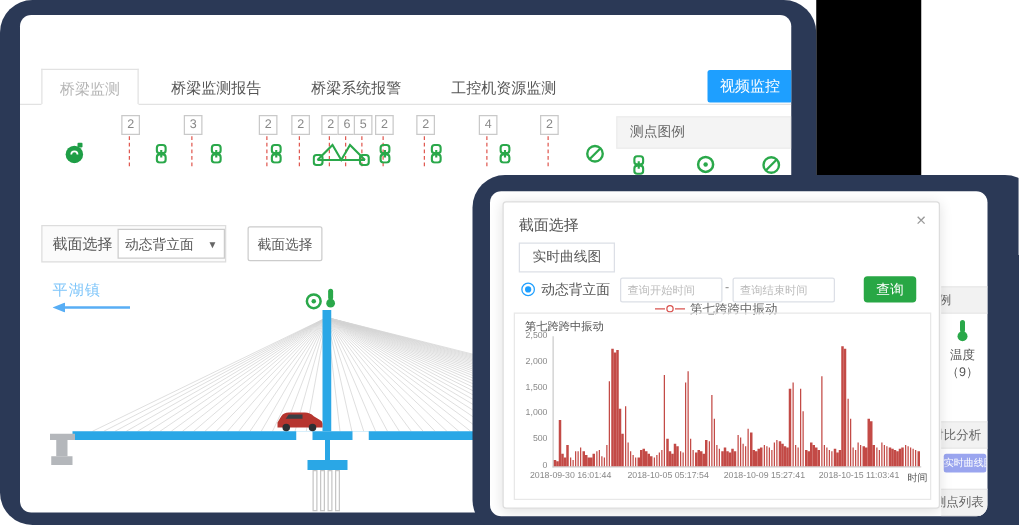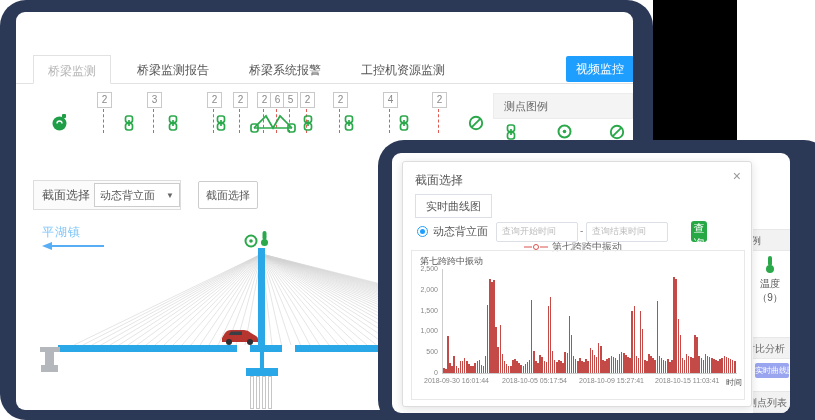--- a/index.html
+++ b/index.html
@@ -41,24 +41,24 @@
   
   .modal{position:absolute;left:10px;top:8px;width:350px;height:246px;background:#fff;border:1px solid #ddd;border-radius:3px;box-shadow:0 2px 10px rgba(0,0,0,.12);box-sizing:border-box;}
   .m-title{position:absolute;left:12px;top:10px;font-size:12px;color:#555;}
   .m-close{position:absolute;right:10px;top:7px;font-size:14px;color:#999;cursor:pointer;line-height:14px;}
   #m-tabs{position:absolute;left:12px;top:32px;display:flex;}
   .mtab{height:22px;line-height:22px;padding:0 10px;font-size:11px;border:1px solid #dcdfe6;color:#595959;background:#fff;cursor:pointer;}
   .mtab.act{background:#1e9fff;border-color:#1e9fff;color:#fff;}
   .radio-ring{position:absolute;left:14px;top:64px;width:9px;height:9px;border:1px solid #1e9fff;border-radius:50%;}
   .radio-ring::after{content:"";position:absolute;left:2px;top:2px;width:5px;height:5px;border-radius:50%;background:#1e9fff;}
   .radio-label{position:absolute;left:30px;top:62px;font-size:11px;color:#555;}
-  .m-input{position:absolute;top:60px;width:82px;height:20px;border:1px solid #dcdfe6;border-radius:2px;box-sizing:border-box;font-size:9px;color:#555;padding:0 5px;font-family:Liberation Mono, monospace;}
+  .m-input{position:absolute;top:60px;width:82px;height:20px;border:1px solid #dcdfe6;border-radius:2px;box-sizing:border-box;font-size:9px;color:#555;padding:0 5px;font-family:Liberation Serif, serif;}
   .m-input::placeholder{color:#bbb;}
   .m-sep{position:absolute;left:177px;top:63px;font-size:10px;color:#888;}
-  .btn-green{position:absolute;left:288px;top:59px;width:16px;height:21px;background:#28a745;color:#fff;font-size:11px;border:none;border-radius:3px;cursor:pointer;padding:0;}
+  .btn-green{position:absolute;left:288px;top:59px;width:42px;height:21px;background:#28a745;color:#fff;font-size:11px;border:none;border-radius:3px;cursor:pointer;padding:0;}
   .m-legend{position:absolute;left:60px;top:78px;width:220px;text-align:center;font-size:10px;color:#666;}
   .m-legend svg{vertical-align:-1px;margin-right:4px;}
   
   #chart{position:absolute;left:8px;top:88px;width:334px;height:150px;border:1px solid #e8e8e8;box-sizing:border-box;}
   .c-title{position:absolute;left:8px;top:4px;font-size:9px;color:#555;}
   .c-ylab{position:absolute;left:0;width:26px;text-align:right;font-size:7px;color:#888;}
   .c-axis{position:absolute;background:#ccc;}
   #bars{position:absolute;left:31px;top:18px;width:294px;height:104px;display:flex;align-items:flex-end;}
   #bars div{width:1.5px;margin-right:0.6px;background:rgba(185,42,38,.85);}
   .c-xlab{position:absolute;top:126px;font-size:7px;color:#888;white-space:nowrap;}

